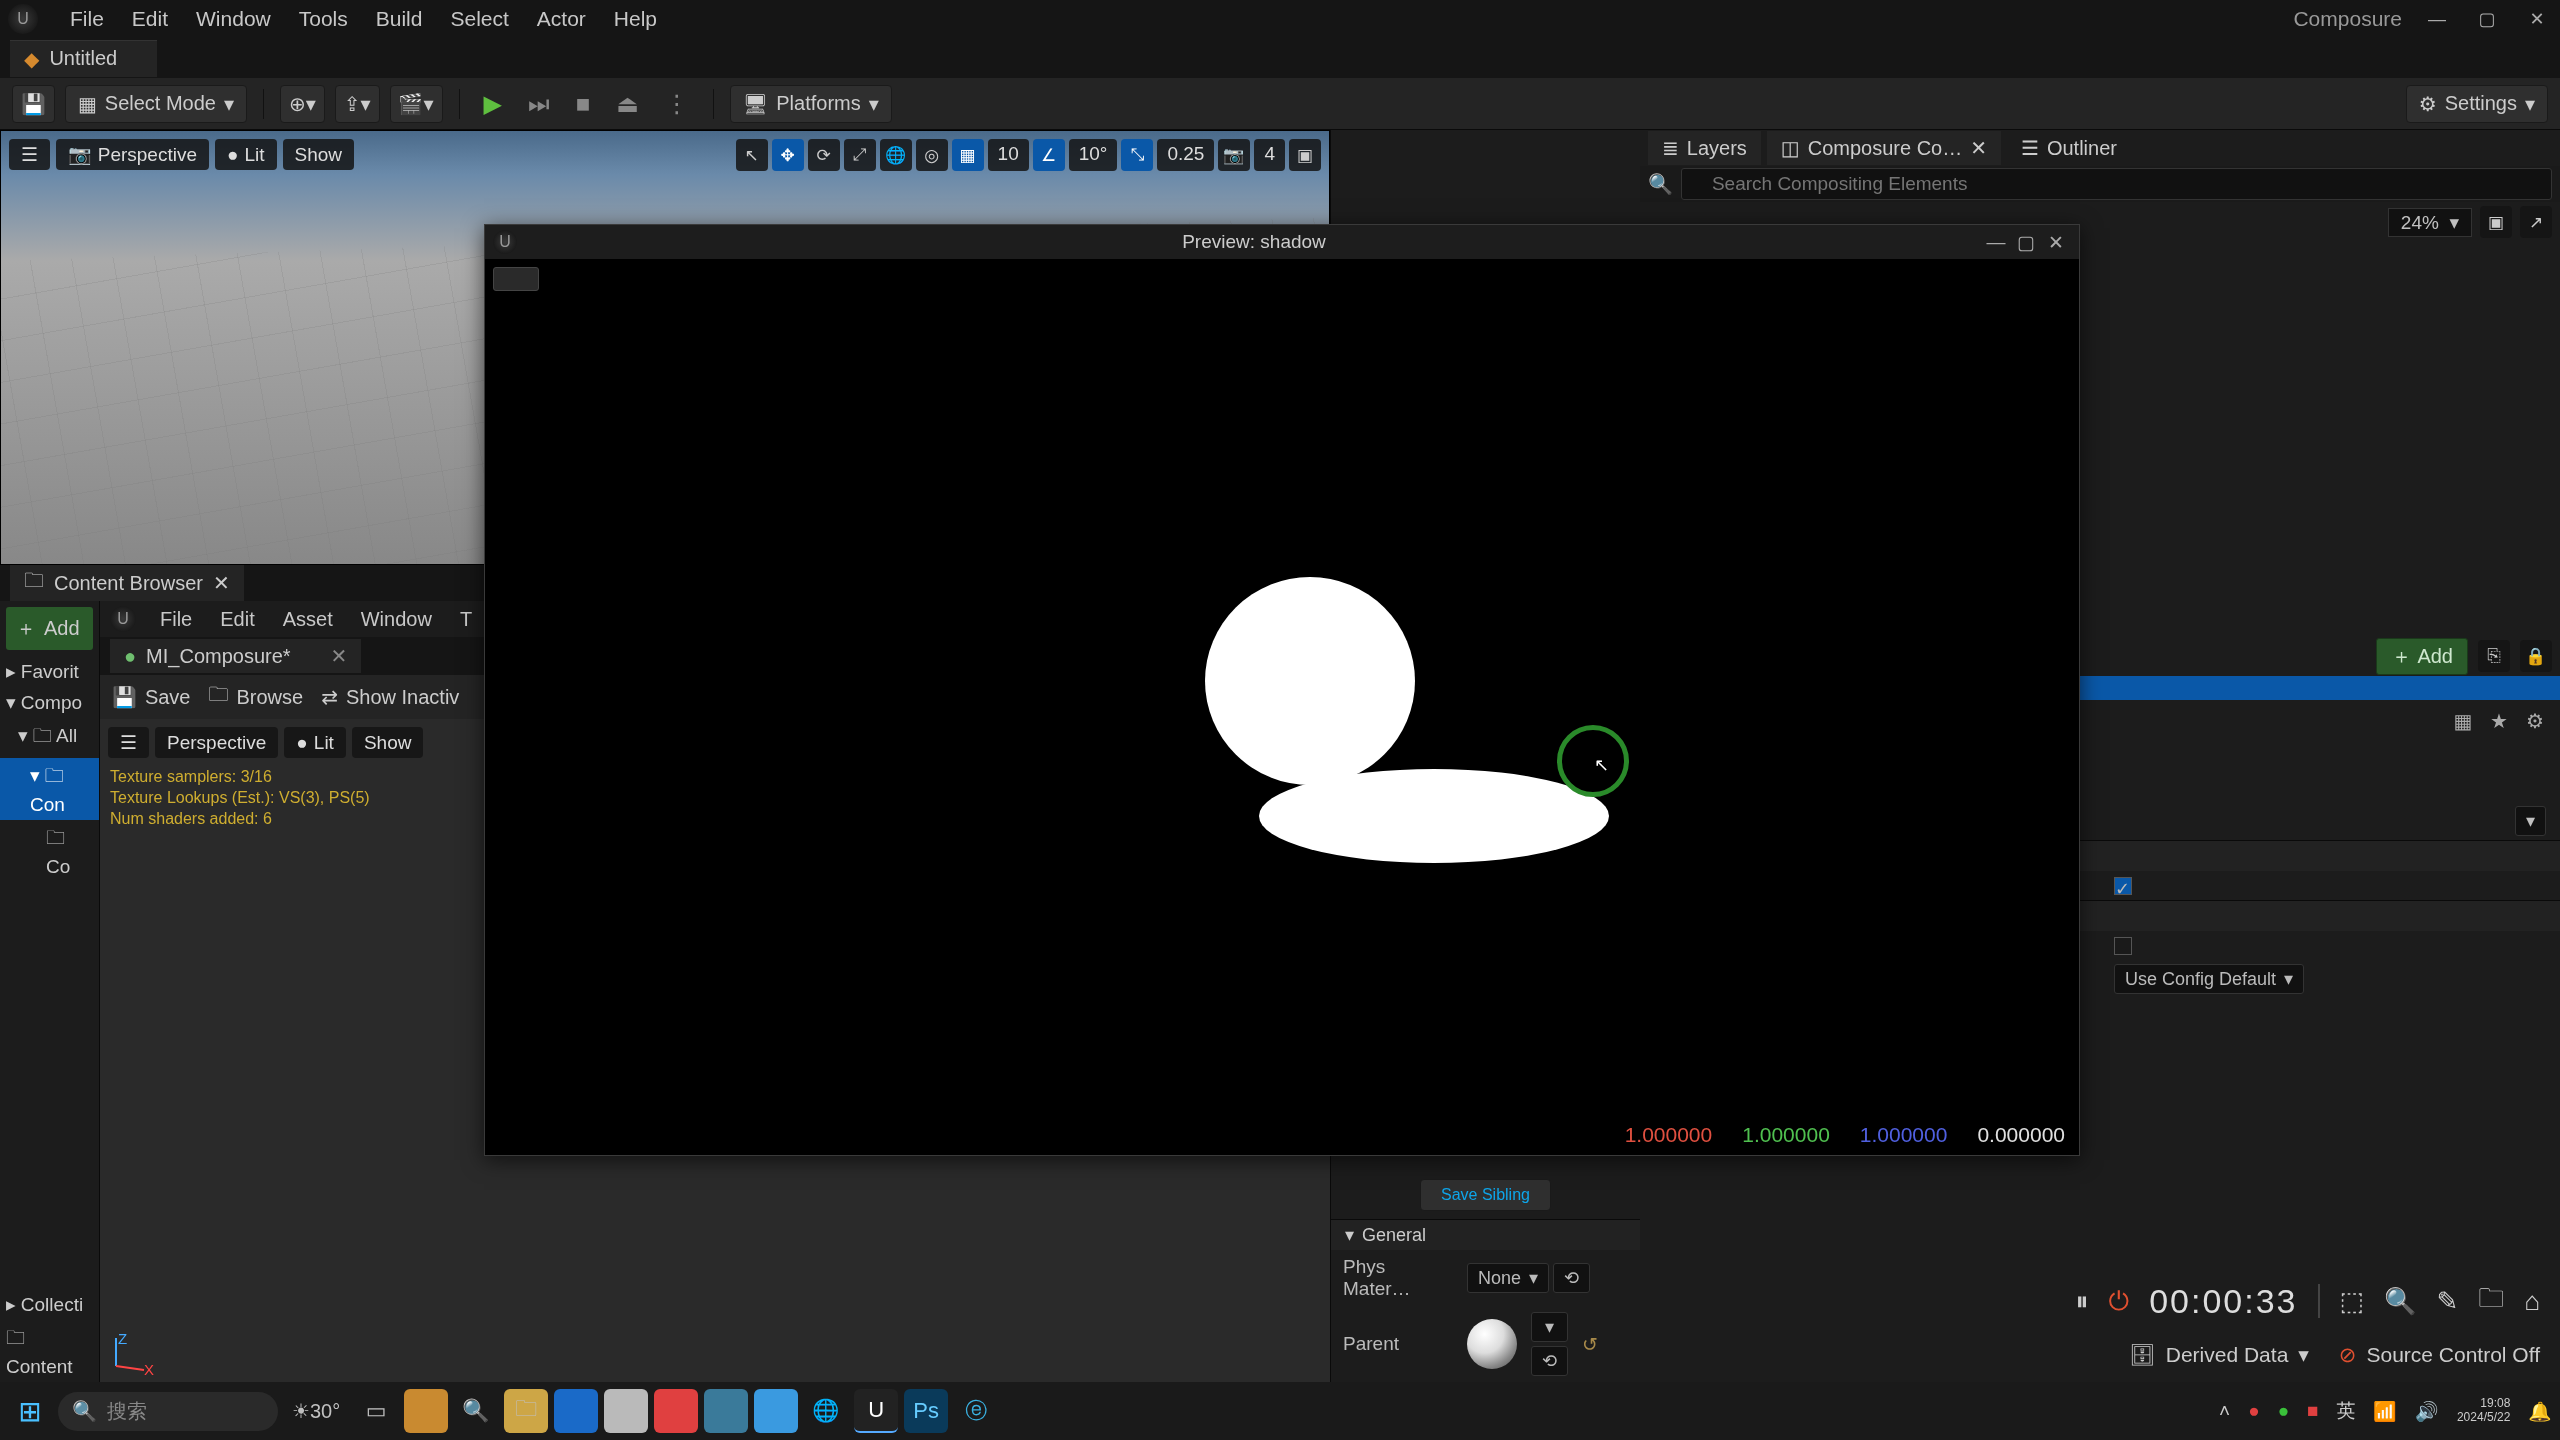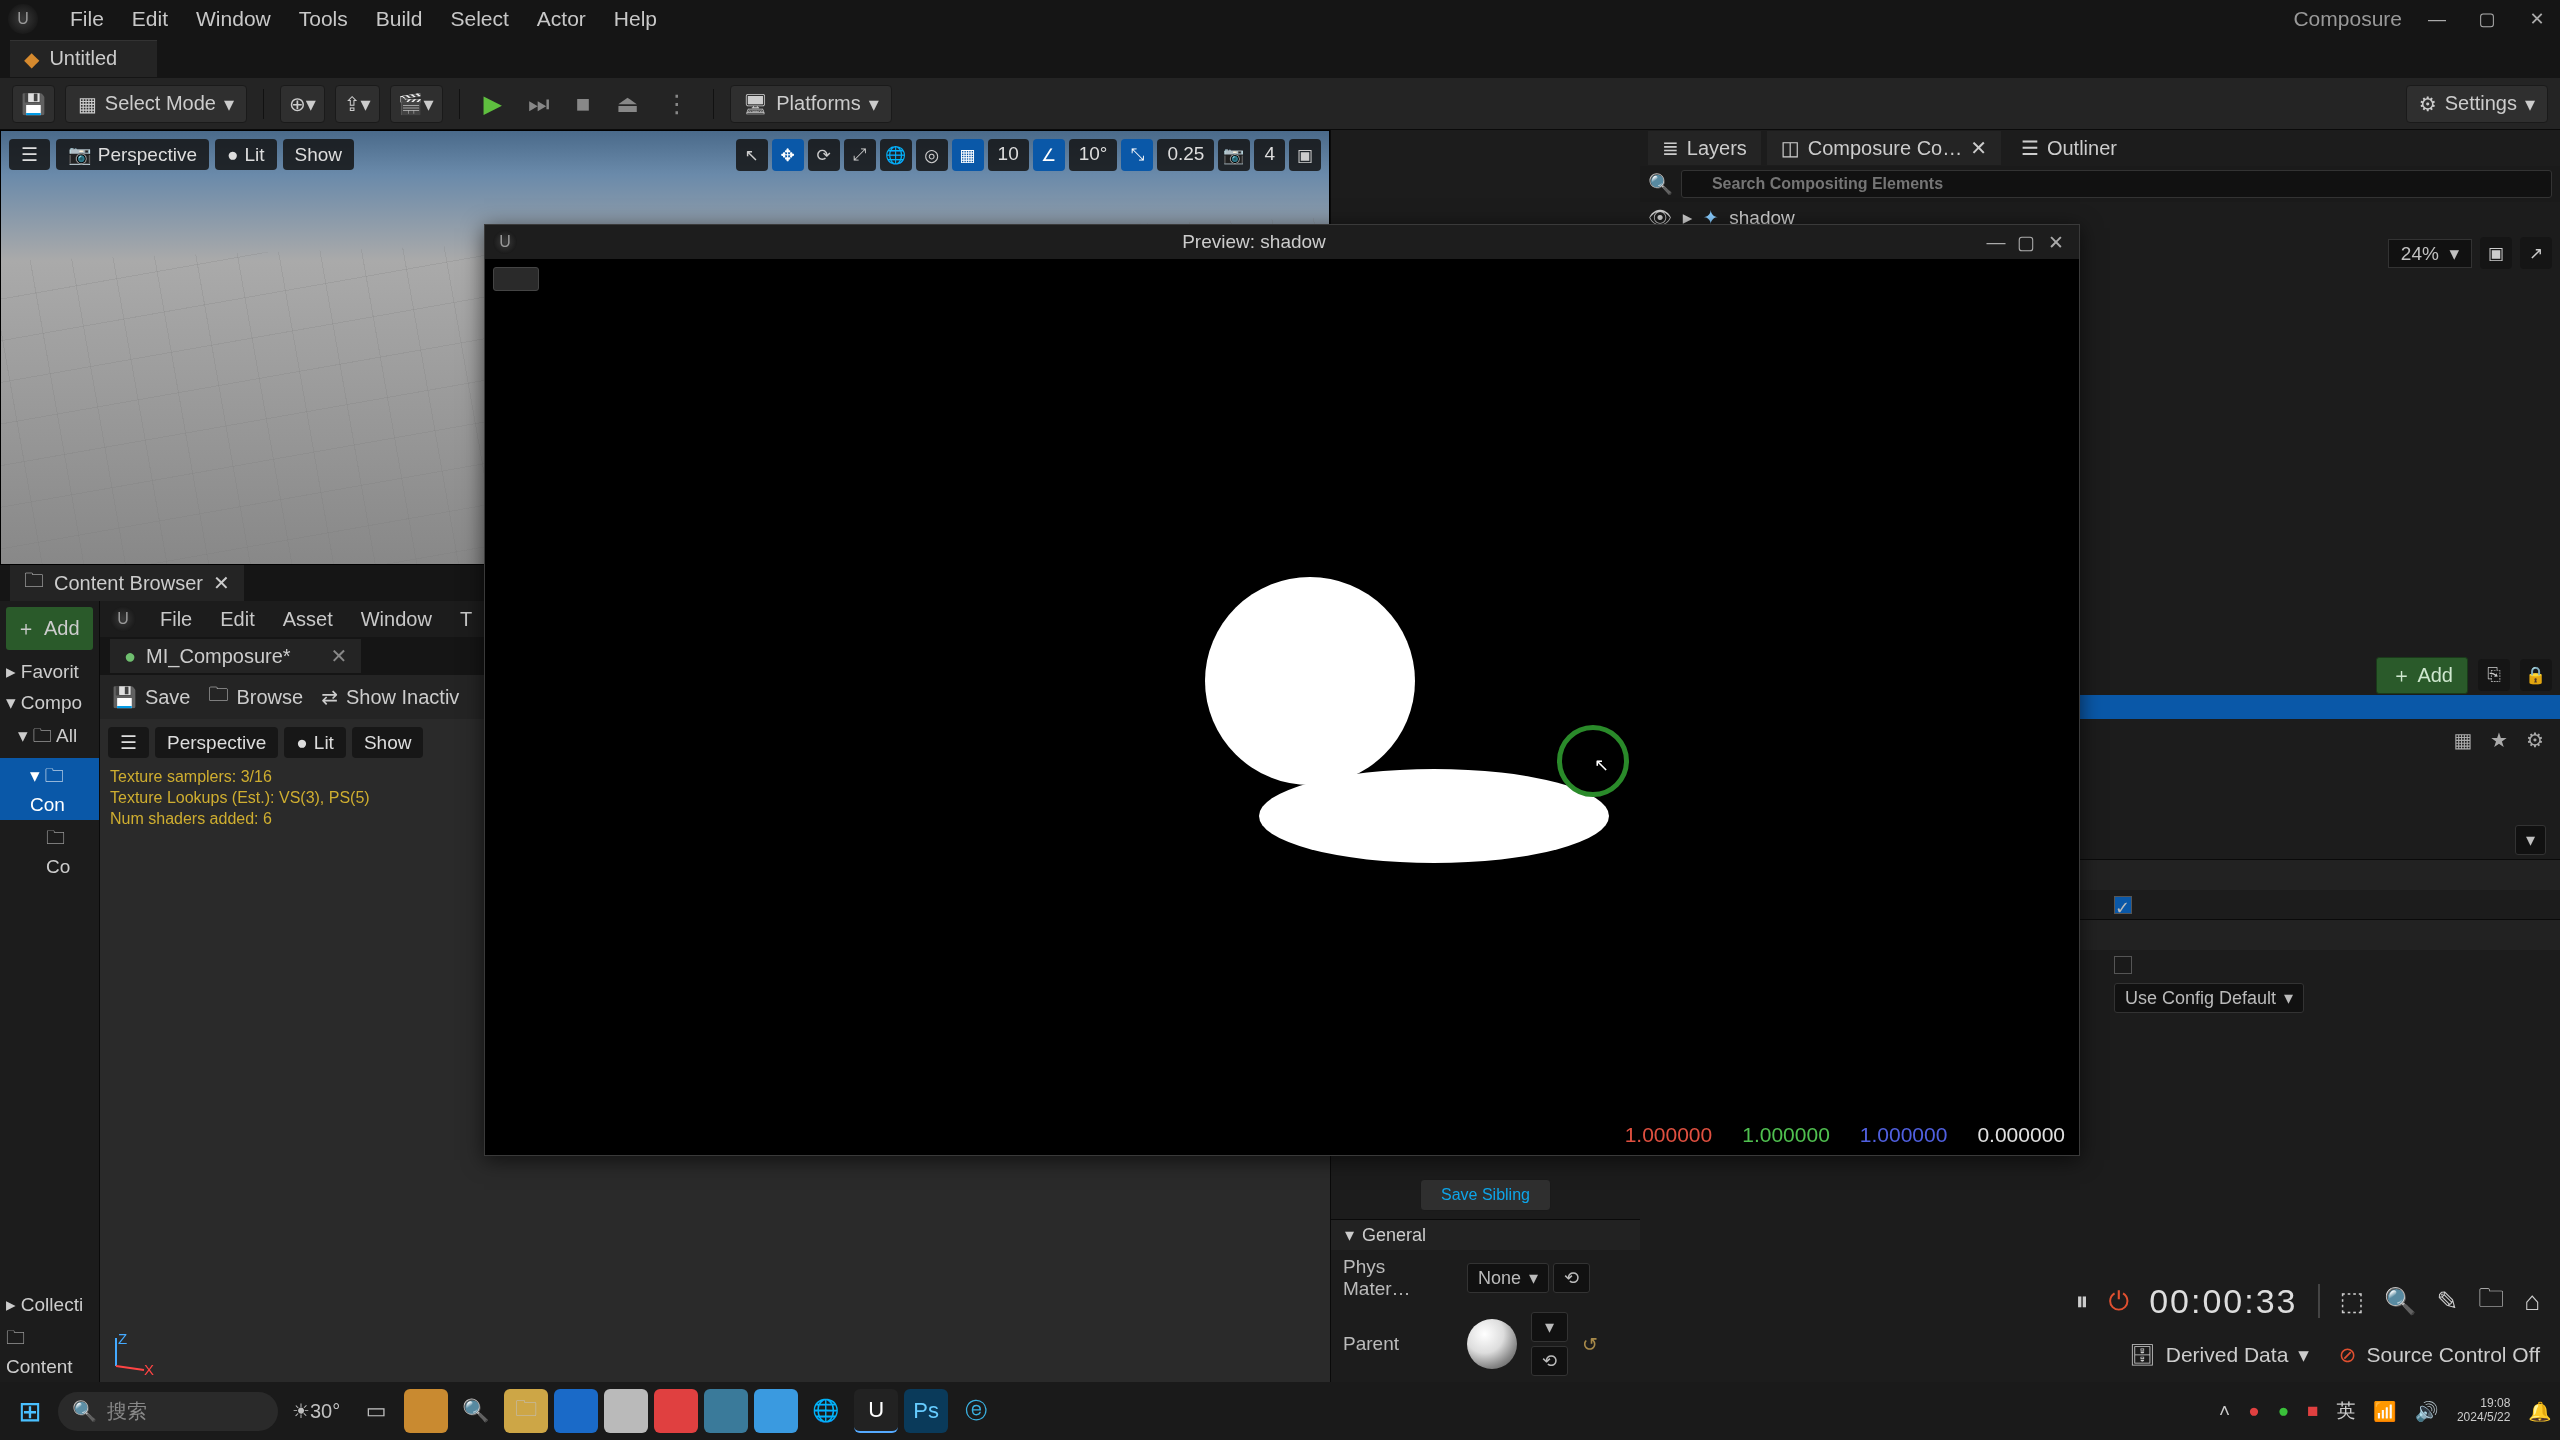--- a/index.html
+++ b/index.html
@@ -36,21 +36,21 @@
 .mat-viewport { flex:1; background:#2a2a2a; position:relative;}
 .mat-vp-toolbar { position:absolute; top:8px; left:8px; display:flex; gap:6px;}
 .mat-stats { position:absolute; top:48px; left:10px; font-size:16px; color:#cfae30; line-height:1.3; white-space:pre;}
 .left-strip { width:100px; background:#1c1c1c; border-right:1px solid #0a0a0a; display:flex; flex-direction:column;}
 .ls-btn { padding:8px 10px; font-size:20px; color:#ccc; display:flex; align-items:center; gap:8px;}
 .ls-tree { padding:4px 6px; font-size:19px; color:#ccc;}
 .right-col { flex:1; display:flex; flex-direction:column; background:#1c1c1c;}
 .panel-tabs { height:36px; background:#1c1c1c; display:flex; align-items:center; padding-left:8px; gap:6px;}
 .ptab { background:#242424; padding:5px 14px; font-size:20px; color:#ccc; display:flex; align-items:center; gap:8px;}
 .search-row { height:36px; background:#1a1a1a; display:flex; align-items:center; padding:0 8px; gap:8px;}
-.search-input { flex:1; background:#111; border:1px solid #333; color:#888; padding:4px 30px 4px 30px; font-size:16px; border-radius:3px; position:relative;font-weight:bold;}
+.search-input { flex:1; background:#111; border:1px solid #333; color:#888; padding:4px 30px 4px 30px; font-size:19px; border-radius:3px; position:relative;}
 .comp-tree { padding:4px 8px; font-size:19px; color:#ccc;}
 .zoom-row { display:flex; justify-content:flex-end; align-items:center; gap:8px; padding:4px 8px;}
 .zoom-box { background:#111; border:1px solid #333; padding:2px 12px; font-size:19px;}
 .outliner-area { flex:1; padding:6px;}
 .add-row { height:40px; background:#1c1c1c; display:flex; align-items:center; padding:0 8px; gap:10px;}
 .add-btn { background:#2a5a2a; border:1px solid #1a3a1a; padding:4px 14px; border-radius:3px; color:#cfe8cf; font-size:20px; display:flex;align-items:center;gap:6px;}
 .edit-cpp { text-align:right; padding:6px 14px; color:#6af; text-decoration:underline; font-size:20px;}
 .details-area { flex:1.5; background:#1c1c1c; overflow:hidden;}
 .detail-search { display:flex; justify-content:flex-end; padding:8px 12px; gap:10px;}
 .det-icon { width:26px;height:26px; display:flex;align-items:center;justify-content:center; color:#aaa;}
@@ -302,28 +302,20 @@
           <span>✕</span>
         </div>
       <div class="ptab" style="background:#1c1c1c">
           <span>☰</span>
           <span>Outliner</span>
         </div>
     </div>
     <div class="search-row">
       <span style="color:#888">🔍</span>
       <input class="search-input" placeholder="Search Compositing Elements" style="">
-    </div>
-    <div class="comp-tree">
-      <div>
-        <span>👁</span>&nbsp;
-        <span>▸</span>&nbsp;
-        <span style="color:#8cf">✦</span>&nbsp;
-        <span>shadow</span>
-      </div>
     </div>
     <div class="zoom-row">
       <div class="zoom-box"><span>24%</span> &nbsp;▾</div>
       <div class="vp-icon">▣</div>
       <div class="vp-icon">↗</div>
     </div>
 
     <div class="outliner-area"></div>
 
     <div class="add-row">

